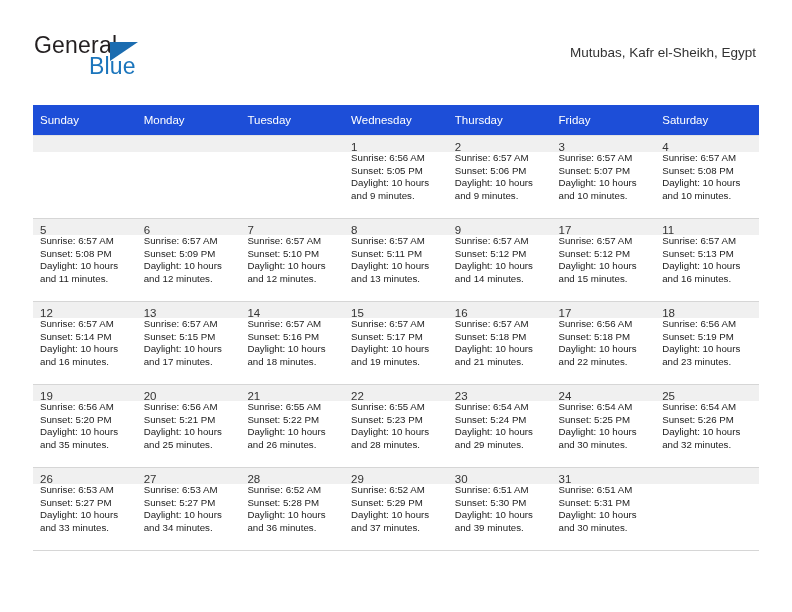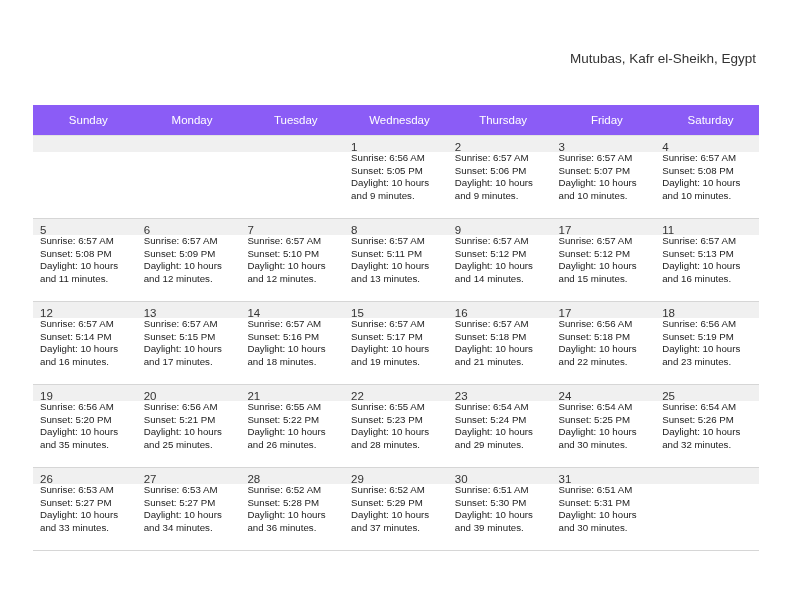--- a/index.html
+++ b/index.html
@@ -69,42 +69,42 @@
     text-align: right;
   }
   .cal-title {
     font-size: 27px;
     color: #222222;
     letter-spacing: 0px;
     line-height: 34px;
     white-space: nowrap;
   }
   .cal-subtitle {
-    margin-top: 20px;
+    margin-top: 14px;
     font-size: 13.5px;
     color: #333333;
     line-height: 18px;
     white-space: nowrap;
   }
 
   
   .calendar {
     position: absolute;
     left: 33px;
     top: 105px;
     width: 726px;
     border-collapse: collapse;
     table-layout: fixed;
   }
   .calendar th {
-    background: #8b5cf6;
+    background: #1d4ed8;
     color: #ffffff;
     font-size: 11.5px;
     font-weight: normal;
-    text-align: center;
+    text-align: left;
     padding: 5px 0 5px 7px;
     height: 20px;
     border: none;
   }
   .calendar td {
     width: 103.71px;
     height: 82px;
     vertical-align: top;
     padding: 0;
     border-top: 1px solid #e2e2e2;
@@ -138,20 +138,25 @@
     background: #f0f0f0;
   }
 </style>
 </head>
 <body>
 
 <div class="page">
 
   <div class="header">
 
+    <div class="logo">
+      <span class="logo-row1">General</span>
+      <span class="logo-tri"></span>
+      <span class="logo-row2">Blue</span>
+    </div>
 
     <div class="title-block">
       <div class="cal-subtitle">Mutubas, Kafr el-Sheikh, Egypt</div>
     </div>
 
   </div>
 
   <table class="calendar">
     <thead>
       <tr>

